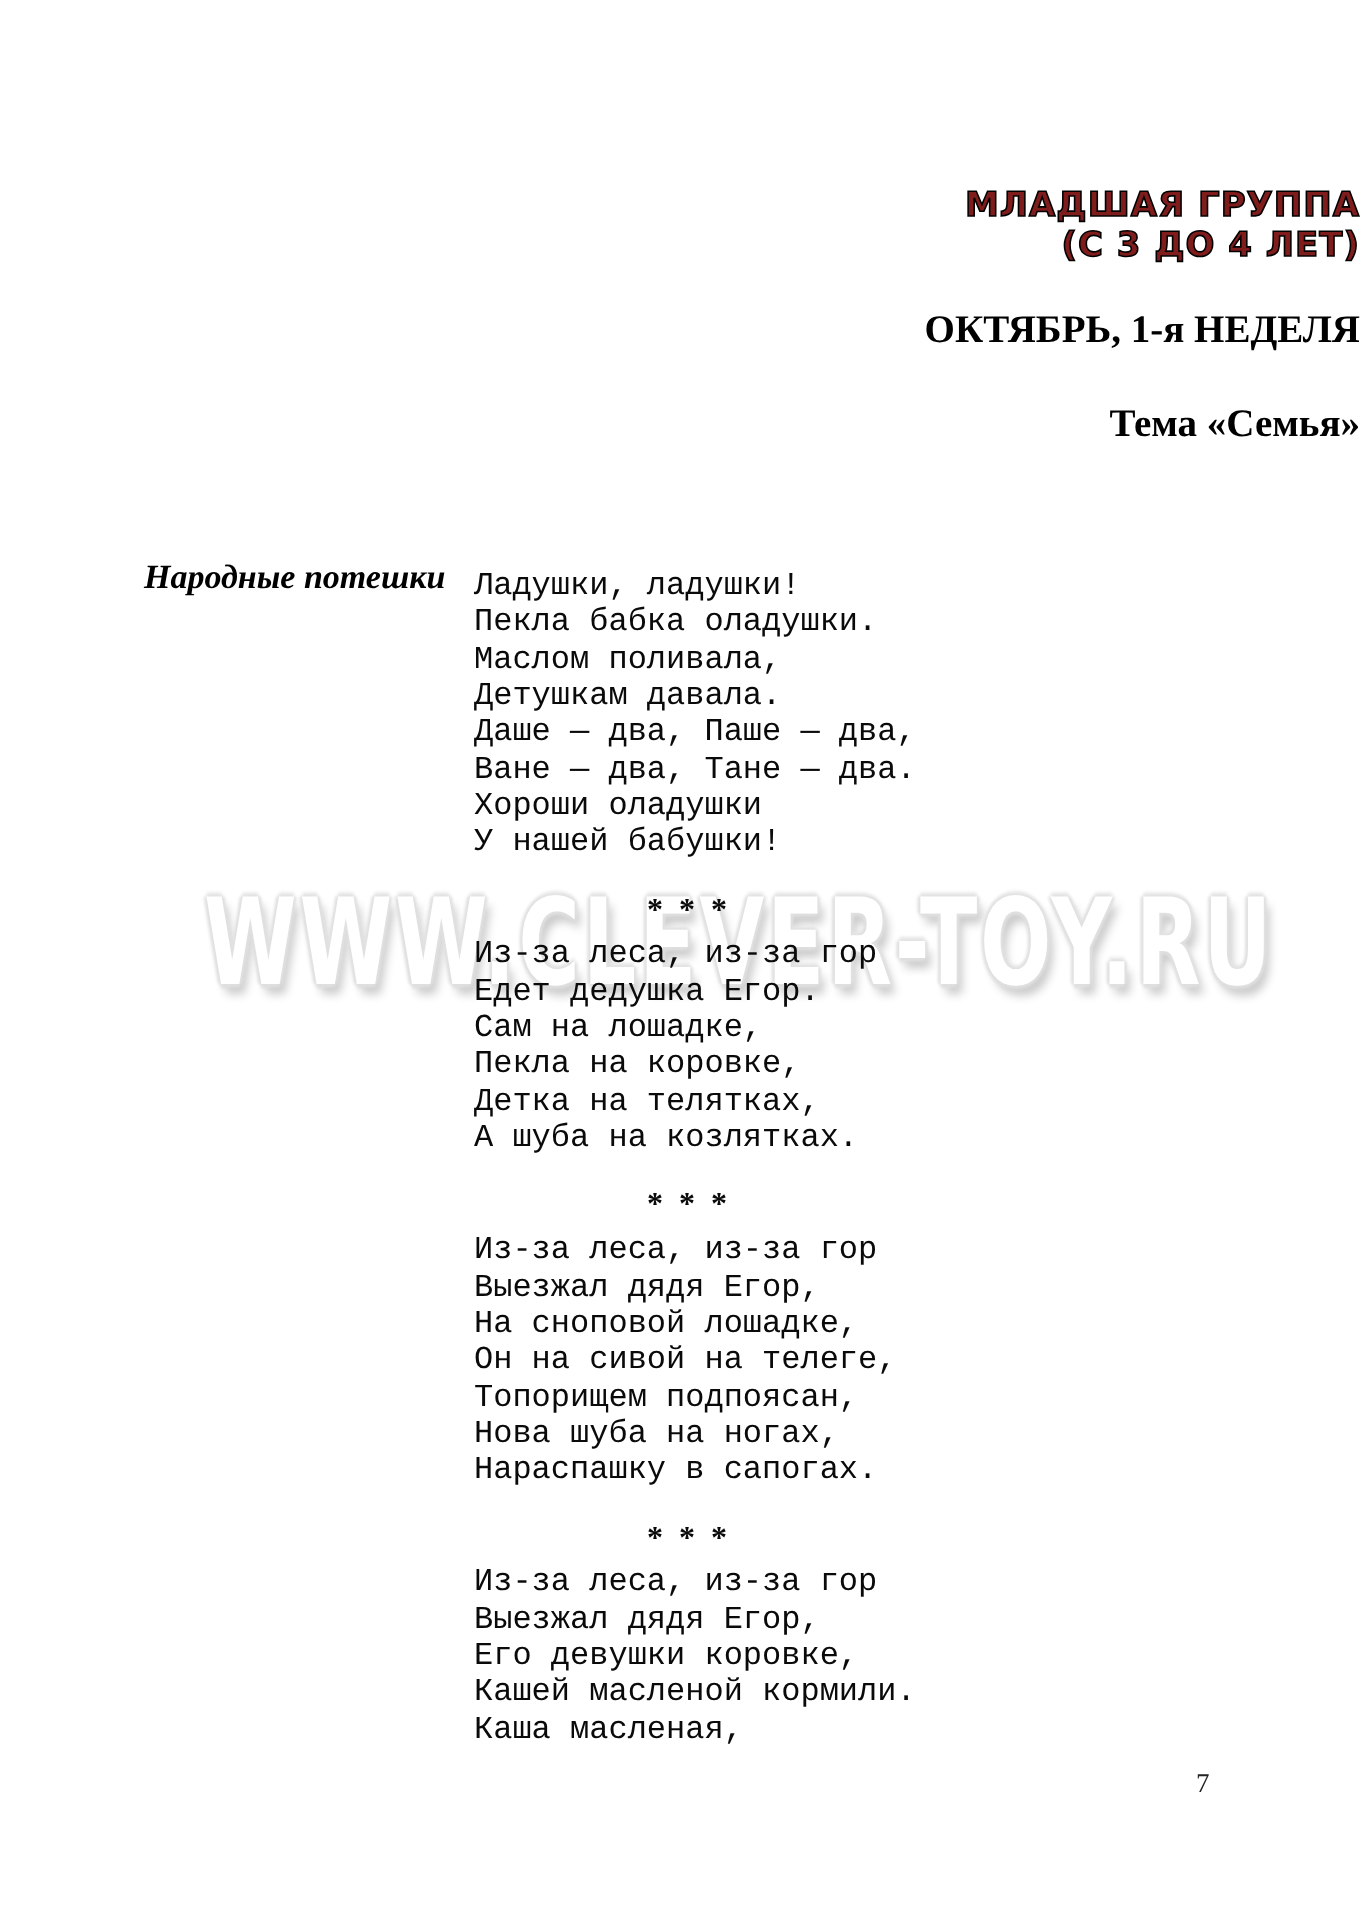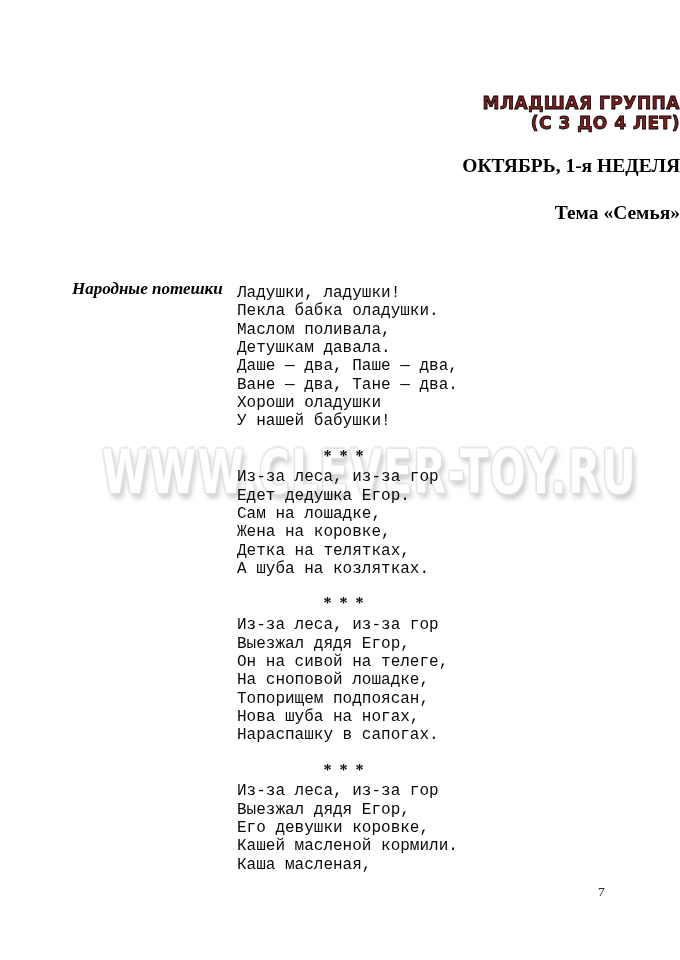--- a/index.html
+++ b/index.html
@@ -143,30 +143,30 @@
         <div class="poem-line">Даше — два, Паше — два,</div>
         <div class="poem-line">Ване — два, Тане — два.</div>
         <div class="poem-line">Хороши оладушки</div>
         <div class="poem-line">У нашей бабушки!</div>
       </div>
       <div class="poem-separator">* * *</div>
       <div class="poem-block">
         <div class="poem-line">Из-за леса, из-за гор</div>
         <div class="poem-line">Едет дедушка Егор.</div>
         <div class="poem-line">Сам на лошадке,</div>
-        <div class="poem-line">Жена на коровке,</div>
+        <div class="poem-line">Пекла на коровке,</div>
         <div class="poem-line">Детка на телятках,</div>
         <div class="poem-line">А шуба на козлятках.</div>
       </div>
       <div class="poem-separator">* * *</div>
       <div class="poem-block">
         <div class="poem-line">Из-за леса, из-за гор</div>
         <div class="poem-line">Выезжал дядя Егор,</div>
+        <div class="poem-line">На сноповой лошадке,</div>
         <div class="poem-line">Он на сивой на телеге,</div>
-        <div class="poem-line">На сноповой лошадке,</div>
         <div class="poem-line">Топорищем подпоясан,</div>
         <div class="poem-line">Нова шуба на ногах,</div>
         <div class="poem-line">Нараспашку в сапогах.</div>
       </div>
       <div class="poem-separator">* * *</div>
       <div class="poem-block">
         <div class="poem-line">Из-за леса, из-за гор</div>
         <div class="poem-line">Выезжал дядя Егор,</div>
         <div class="poem-line">Его девушки коровке,</div>
         <div class="poem-line">Кашей масленой кормили.</div>

